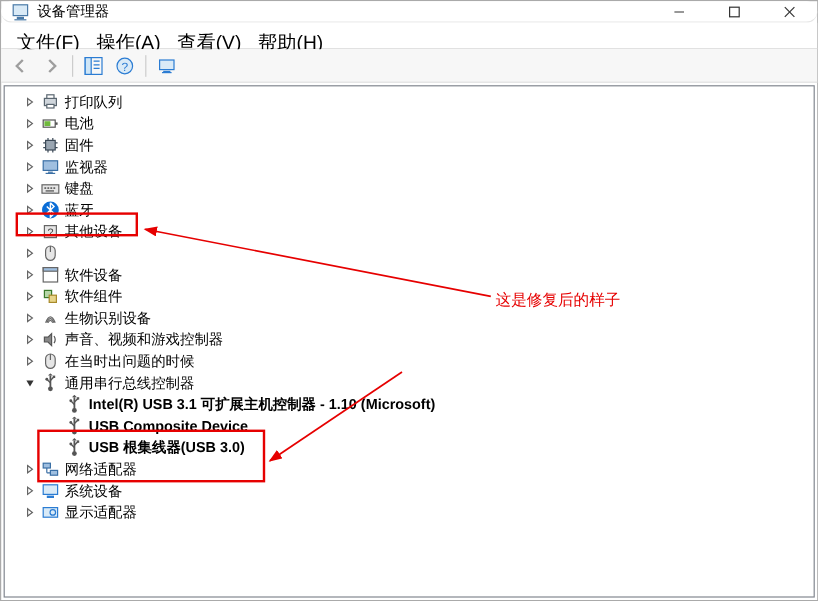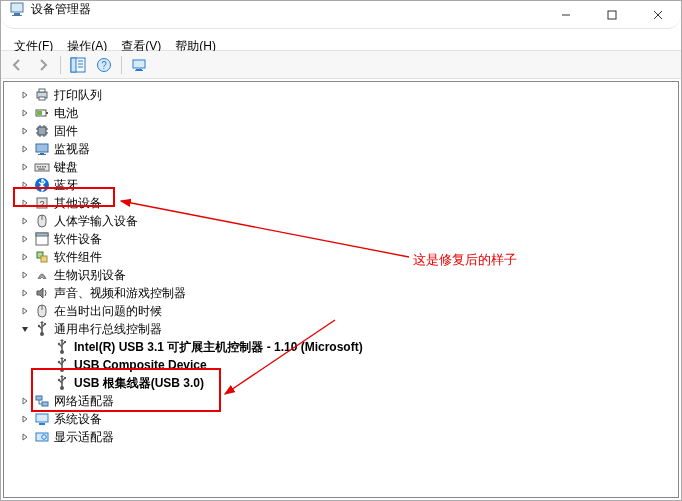--- a/index.html
+++ b/index.html
@@ -1,26 +1,26 @@
 <!DOCTYPE html>
 <html><head>
 <meta charset="utf-8">
 <style>
   * { box-sizing: border-box; }
   body { margin:0; font-family: "Microsoft YaHei", "SimSun", Arial, sans-serif; font-size:12px; color:#000; background:#fff; width:682px; height:501px; overflow:hidden; }
   .window { width:682px; height:501px; border:1px solid #aaa; display:flex; flex-direction:column; background:#fff; position:relative; }
   
-  .titlebar { height:28px; display:flex; align-items:flex-start; padding-left:8px; background:#fff; border-bottom:1px solid #e5e5e5;border-radius:14px; }
+  .titlebar { height:18px; display:flex; align-items:flex-end; padding-left:8px; background:#fff; border-bottom:1px solid #e5e5e5;border-radius:14px; }
   .titlebar .icon { width:16px; height:16px; margin-right:6px; display:inline-flex; align-items:center; justify-content:center; }
   .titlebar .title { flex:1; font-size:12px; }
   .winbtns { display:flex; height:100%; }
   .winbtn { width:46px; height:100%; display:flex; align-items:center; justify-content:center; color:#555; }
   
   .menubar { display:flex; align-items:center; height:22px; padding-left:6px; background:#fff; border-bottom:1px solid #e1e1e1; }
-  .menuitem { padding:2px 7px; font-size:12px;margin-top:14px; }
+  .menuitem { padding:2px 7px; font-size:16px;margin-top:14px; }
   
   .toolbar { height:28px; display:flex; align-items:center; padding:2px 4px; gap:2px; border-bottom:1px solid #e1e1e1; background:#f7f7f7; }
   .toolbtn { width:24px; height:24px; display:flex; align-items:center; justify-content:center; border:1px solid transparent; }
   .toolbtn.disabled { opacity:0.45; }
   .toolsep { width:1px; height:18px; background:#ccc; margin:0 3px; }
   
   .tree-wrap { flex:1; position:relative; overflow:hidden; }
   .tree { position:absolute; inset:2px 2px 2px 2px; border:1px solid #828790; background:#fff; overflow:auto; padding:4px 12px 4px 4px; }
   .node { display:flex; align-items:center; height:18px; padding-right:4px; white-space:nowrap; }
   .expander { width:14px; height:14px; display:flex; align-items:center; justify-content:center; cursor:default; }
@@ -244,21 +244,20 @@
             <svg width="10" height="10">
               <path d="M3 2 L7 5 L3 8 Z" fill="none" stroke="#666"></path>
             </svg>
           </span>
         <span class="nodeicon">
             <svg width="16" height="16" viewBox="0 0 16 16">
               <rect x="4" y="2" width="8" height="12" rx="4" fill="#e6e6e6" stroke="#666"></rect>
               <line x1="8" y1="2" x2="8" y2="7" stroke="#666"></line>
             </svg>
           </span>
-        <span class="label">人体学输入设备</span>
       </div>
 
       <div class="node depth0">
         <span class="expander">
             <svg width="10" height="10">
               <path d="M3 2 L7 5 L3 8 Z" fill="none" stroke="#666"></path>
             </svg>
           </span>
         <span class="nodeicon">
             <svg width="16" height="16" viewBox="0 0 16 16">

